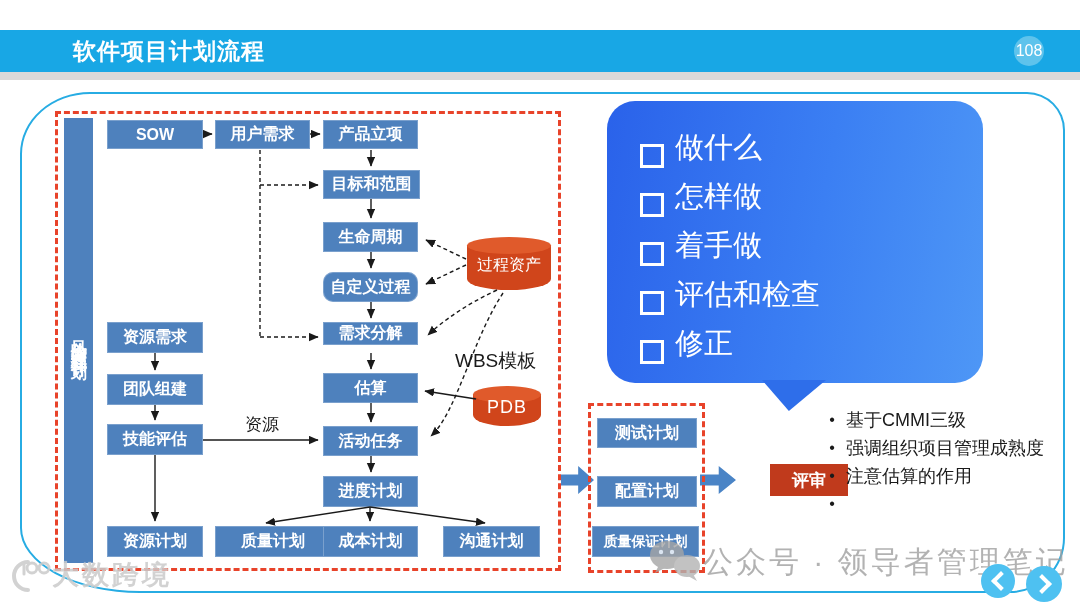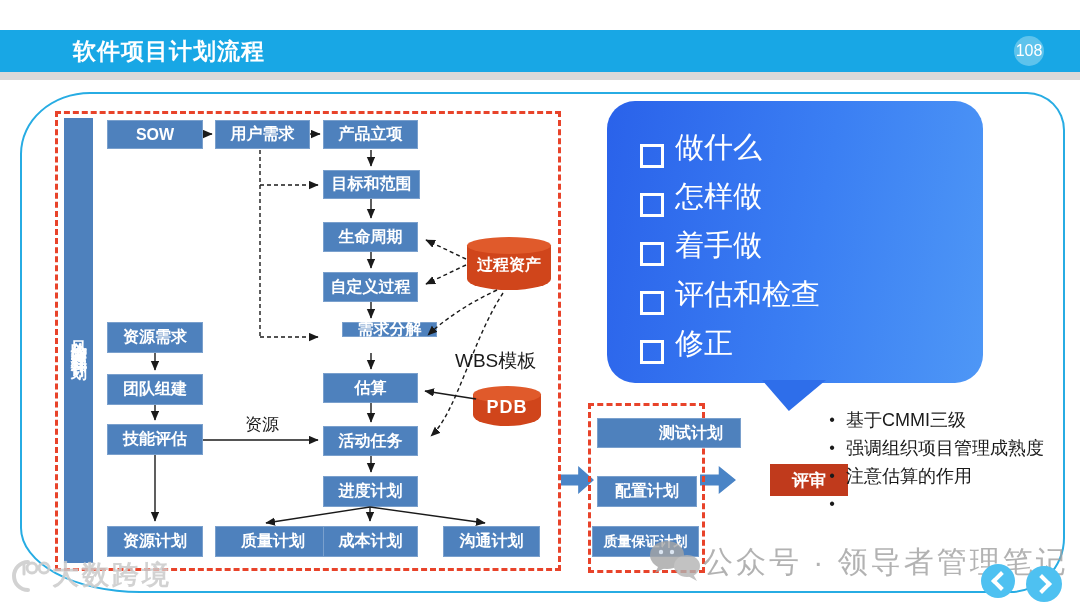--- a/index.html
+++ b/index.html
@@ -57,21 +57,21 @@
   .cyl .body{
     position:absolute;left:0;top:8px;right:0;bottom:0;background:#d0451b;
     border-radius:0 0 50% 50% / 0 0 11px 11px;
   }
   .cyl .top{
     position:absolute;left:0;top:0;width:100%;height:17px;border-radius:50%;
     background:#e05a2b;
   }
   .cyl .lbl{
     position:absolute;left:0;right:0;top:50%;transform:translateY(-42%);
-    text-align:center;color:#fff;font-weight:bold;
+    text-align:center;color:#fff;font-weight:normal;
   }
   .cyl-asset{left:467px;top:237px;width:84px;height:53px;}
   .cyl-asset .lbl{font-size:16px;}
   .cyl-pdb{left:473px;top:386px;width:68px;height:40px;}
   .cyl-pdb .lbl{font-size:18px;letter-spacing:1px;}
 
   
   .free-label{position:absolute;color:#1a1a1a;}
   .wbs-label{left:455px;top:348px;font-size:19px;}
   .res-label{left:245px;top:413px;font-size:17px;}
@@ -163,22 +163,22 @@
 
 <div class="abs vbar layer">
   <span>风险管理过程和计划</span>
 </div>
 
 <div class="fbox layer" style="left:107px;top:120px;width:96px;height:29px;">SOW</div>
 <div class="fbox layer" style="left:215px;top:120px;width:95px;height:29px;">用户需求</div>
 <div class="fbox layer" style="left:323px;top:120px;width:95px;height:29px;">产品立项</div>
 <div class="fbox layer" style="left:323px;top:170px;width:97px;height:29px;">目标和范围</div>
 <div class="fbox layer" style="left:323px;top:222px;width:95px;height:30px;">生命周期</div>
-<div class="fbox layer" style="left:323px;top:272px;width:95px;height:30px;">自定义过程</div>
-<div class="fbox layer" style="left:342px;top:322px;width:95px;height:15px;">需求分解</div>
+<div class="fbox layer" style="left:323px;top:272px;width:95px;height:30px;border-radius:10px;">自定义过程</div>
+<div class="fbox layer" style="left:323px;top:322px;width:95px;height:23px;">需求分解</div>
 <div class="fbox layer" style="left:323px;top:373px;width:95px;height:30px;">估算</div>
 <div class="fbox layer" style="left:323px;top:426px;width:95px;height:30px;">活动任务</div>
 <div class="fbox layer" style="left:323px;top:476px;width:95px;height:31px;">进度计划</div>
 
 <div class="fbox layer" style="left:107px;top:322px;width:96px;height:31px;">资源需求</div>
 <div class="fbox layer" style="left:107px;top:374px;width:96px;height:31px;">团队组建</div>
 <div class="fbox layer" style="left:107px;top:424px;width:96px;height:31px;">技能评估</div>
 
 <div class="fbox layer" style="left:107px;top:526px;width:96px;height:31px;">资源计划</div>
 <div class="fbox layer" style="left:215px;top:526px;width:116px;height:31px;">质量计划</div>
@@ -234,21 +234,21 @@
       <path d="M497,290 C465,305 443,321 428,335" marker-end="url(#ah)"></path>
       <path d="M503,293 C472,340 457,412 431,436" marker-end="url(#ah)"></path>
     </g>
   </g>
 </svg>
 
 <div class="barrow barrow1"></div>
 <div class="barrow barrow2"></div>
 
 <div class="abs dash-box second-dash"></div>
-<div class="fbox layer" style="left:597px;top:418px;width:100px;height:30px;padding-left:44px;">测试计划</div>
+<div class="fbox layer" style="left:597px;top:418px;width:100px;height:30px;">测试计划</div>
 <div class="fbox layer" style="left:597px;top:476px;width:100px;height:31px;">配置计划</div>
 <div class="fbox layer small-font" style="left:592px;top:526px;width:107px;height:31px;">质量保证计划</div>
 
 <div class="abs review-box">评审</div>
 
 <div class="abs callout-body"></div>
 <div class="abs callout-tail"></div>
 <ul class="callout-list">
   <li>
     <span class="cb-icon"></span>

